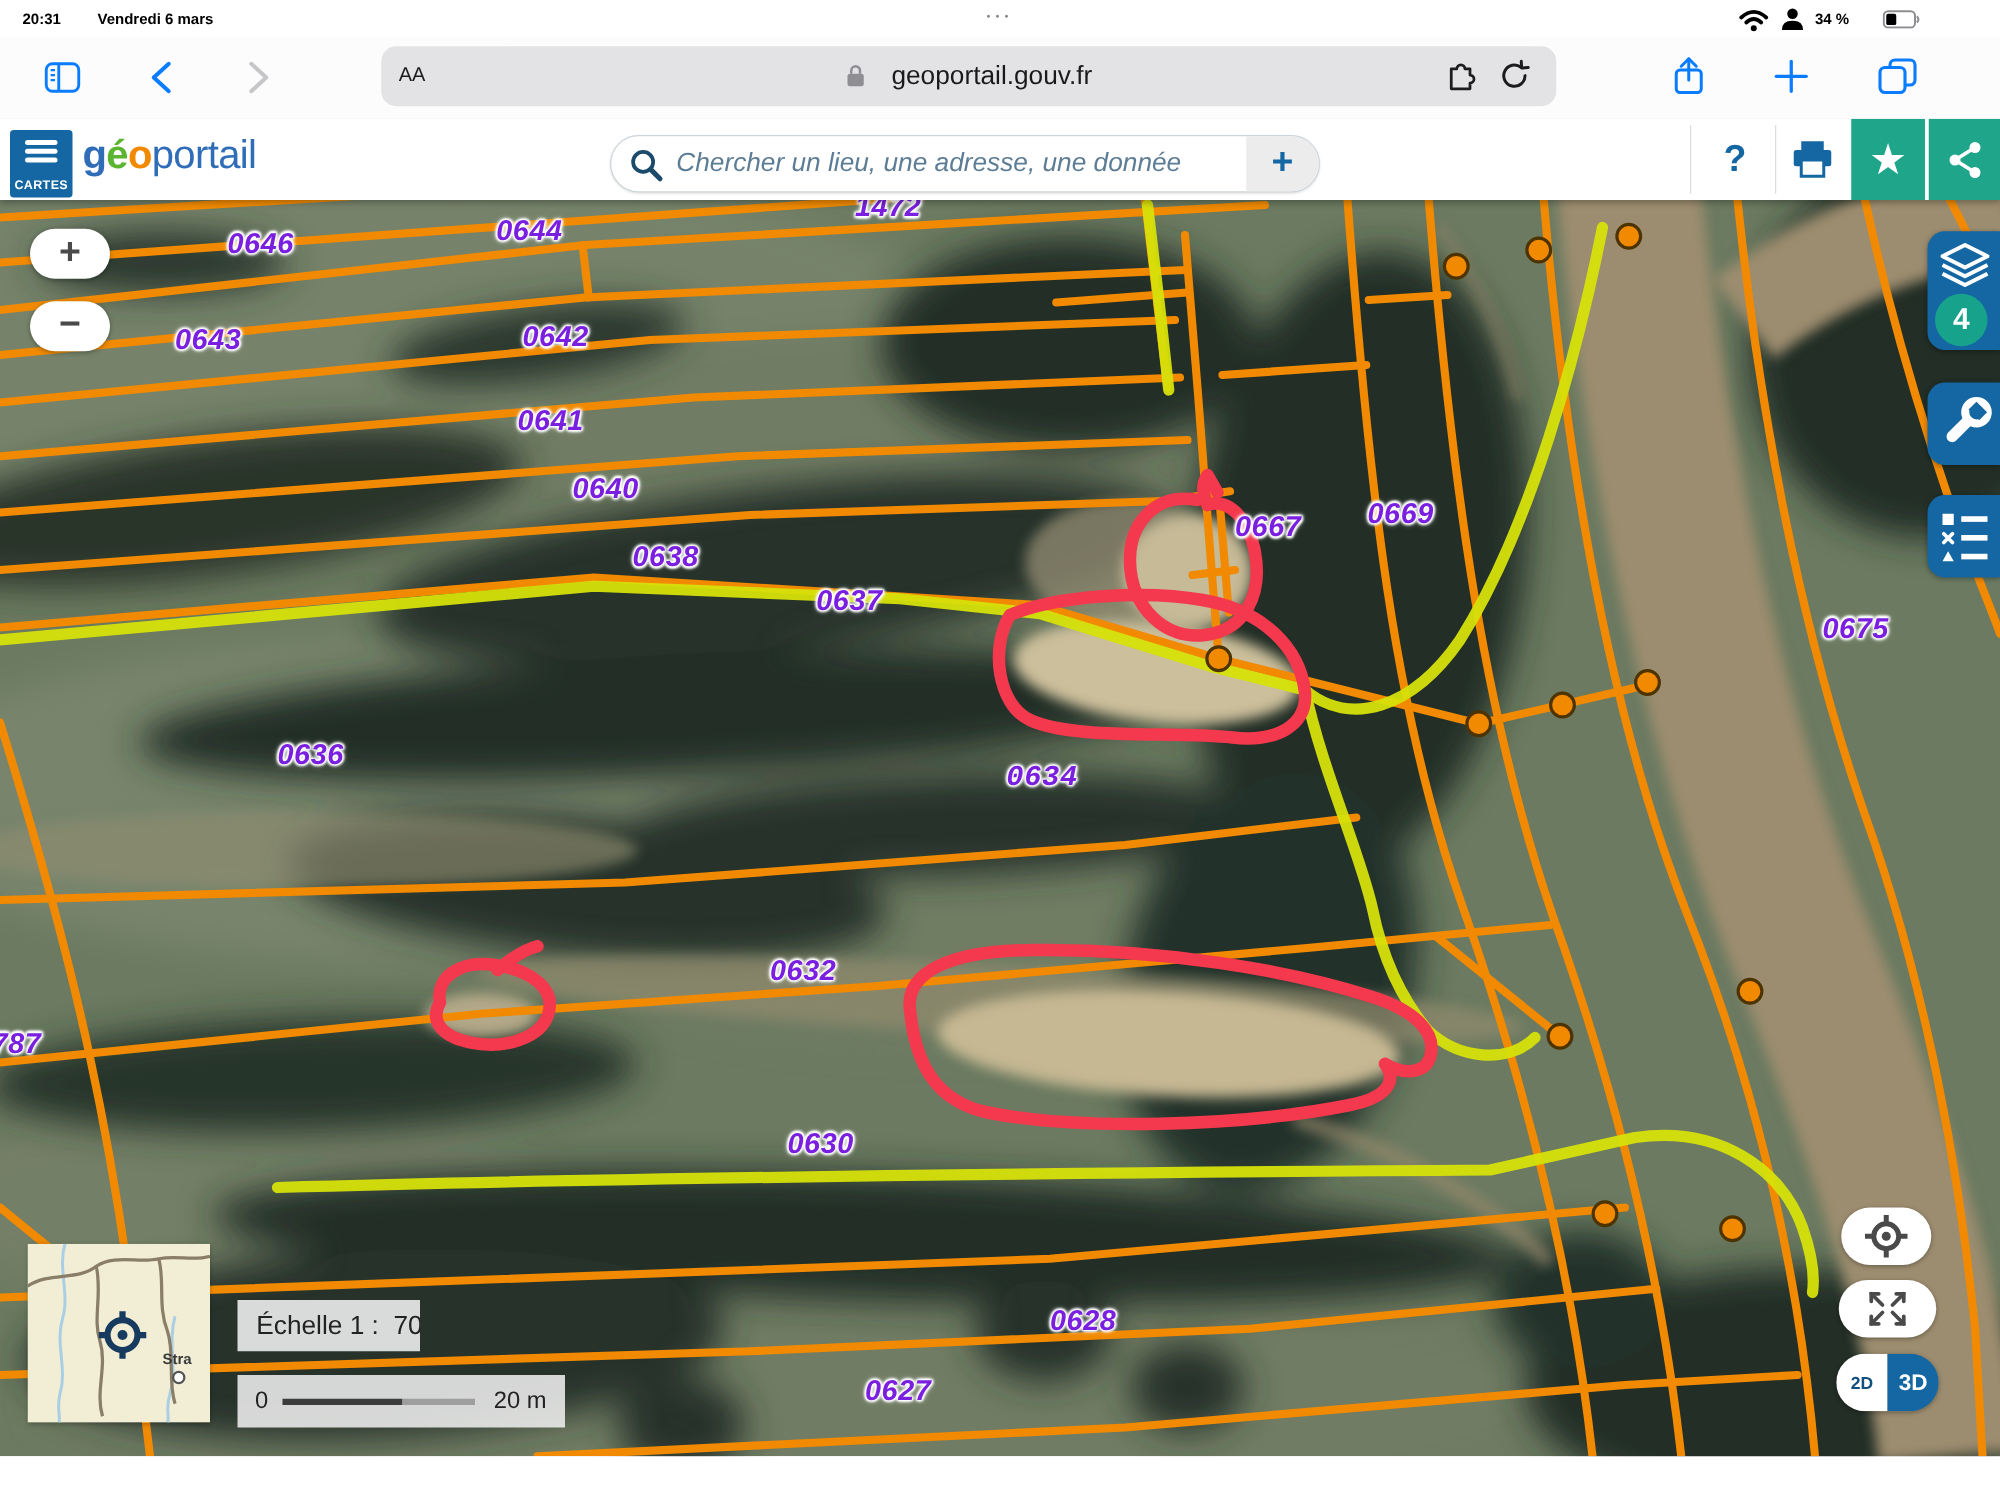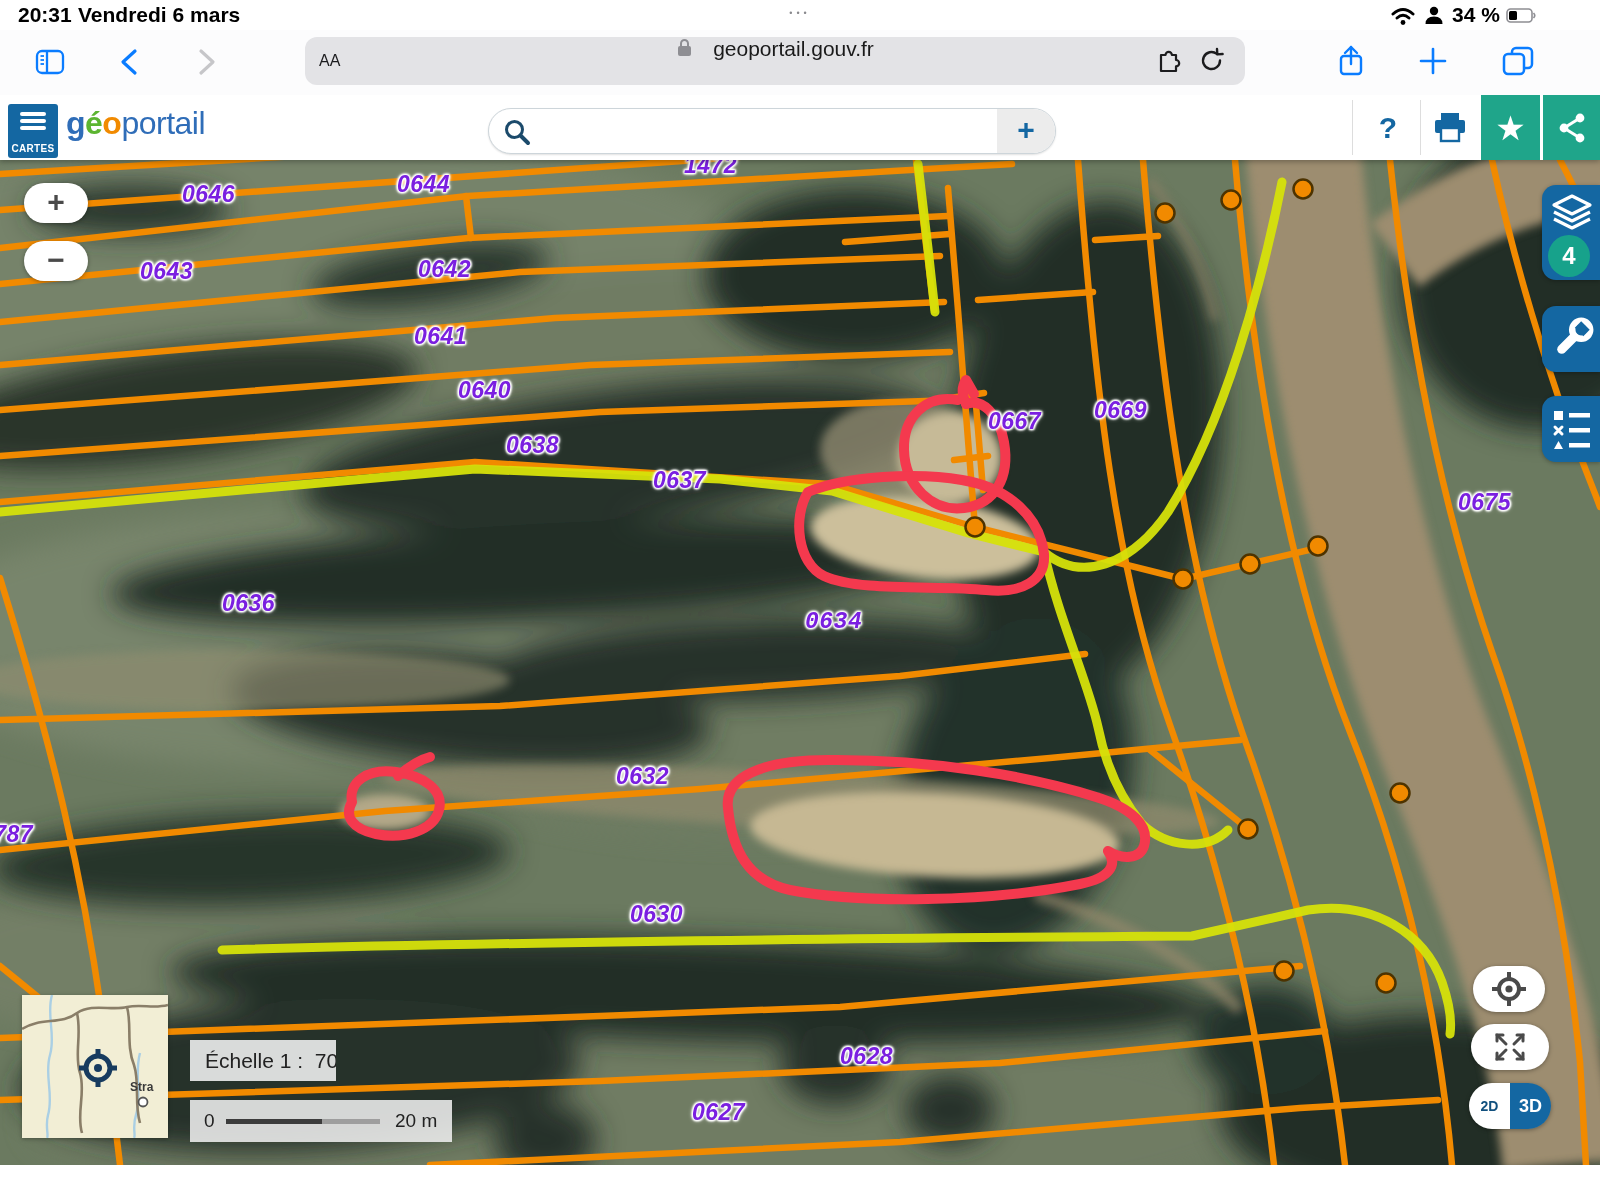--- a/index.html
+++ b/index.html
@@ -8,28 +8,28 @@
     --path-yellow:#d6e20a; --parcel-purple:#7a1fe0; --annotation-red:#f4394e;
   }
   *{box-sizing:border-box}
   html,body{margin:0;padding:0;background:#fff}
   body{font-family:"Liberation Sans",sans-serif;-webkit-font-smoothing:antialiased}
   #stage{position:relative;width:1600px;height:1200px;overflow:hidden;background:#fff}
   .abs{position:absolute}
 
   
   #statusbar{left:0;top:0;width:1600px;height:30px;background:#fff;z-index:40}
-  .sb-text{font-size:21px;font-weight:700;color:#000;line-height:30px}
+  .sb-text{font-size:12px;font-weight:700;color:#000;line-height:30px}
   #sb-dots{left:0;right:0;top:8px;text-align:center;color:#8a8a8e;font-size:9px;letter-spacing:4px}
 
   
   #toolbar{left:0;top:30px;width:1600px;height:65px;background:#fcfcfd;z-index:40}
   #urlpill{left:305px;top:7px;width:940px;height:48px;background:#e3e3e6;border-radius:12px}
   #reader-btn{left:14px;top:0;height:48px;line-height:48px;font-size:16px;color:#1c1c1e}
-  #urlcenter{left:0;right:0;top:0;height:48px;display:flex;justify-content:center;gap:20px}
+  #urlcenter{left:0;right:0;top:0;height:48px;display:flex;align-items:center;justify-content:center;gap:20px}
   #url-text{font-size:21px;color:#1a1a1a}
   .tb-icon{display:flex;align-items:center;justify-content:center}
 
   
   #gheader{left:0;top:95px;width:1600px;height:65px;background:#fff;z-index:30;box-shadow:0 2px 5px rgba(0,0,0,.28)}
   #cartes-box{left:8px;top:9px;width:50px;height:54px;background:var(--brand-blue);border-radius:3px;text-align:center}
   #cartes-label{left:0;right:0;bottom:4px;color:#fff;font-size:10px;font-weight:700;letter-spacing:.3px}
   .hbar{left:12px;width:26px;height:3.6px;background:#fff;border-radius:2px}
   #logo{left:66px;top:10px;font-size:32px;letter-spacing:-.5px}
   .logo-b{color:#2f6db8;font-weight:700}
@@ -187,20 +187,21 @@
 
     <div id="logo" class="abs"><span class="logo-b">g</span><span class="logo-g">é</span><span class="logo-o">o</span><span class="logo-rest">portail</span></div>
 
     <div id="searchpill" class="abs">
       <span class="abs" style="left:14px;top:9px">
         <svg width="28" height="28" viewBox="0 0 28 28">
             <circle cx="11.5" cy="11.5" r="8" fill="none" stroke="#1b4a6b" stroke-width="3"></circle>
             <line x1="17.5" y1="17.5" x2="25" y2="25" stroke="#1b4a6b" stroke-width="4" stroke-linecap="round"></line>
           </svg>
       </span>
+      <input id="search-input" class="abs" placeholder="Chercher un lieu, une adresse, une donnée" style="">
       <div id="search-add" class="abs">+</div>
     </div>
 
     <span class="abs hdr-divider" style="left:1352px"></span>
     <div id="help-btn" class="abs">?</div>
     <span class="abs hdr-divider" style="left:1420px"></span>
     <div id="print-btn" class="abs tb-icon" style="display:flex;align-items:center;justify-content:center">
       <svg width="36" height="34" viewBox="0 0 36 34">
           <rect x="9" y="2" width="18" height="8" fill="#1467a2"></rect>
           <rect x="3" y="9" width="30" height="13" rx="2" fill="#1467a2"></rect>

